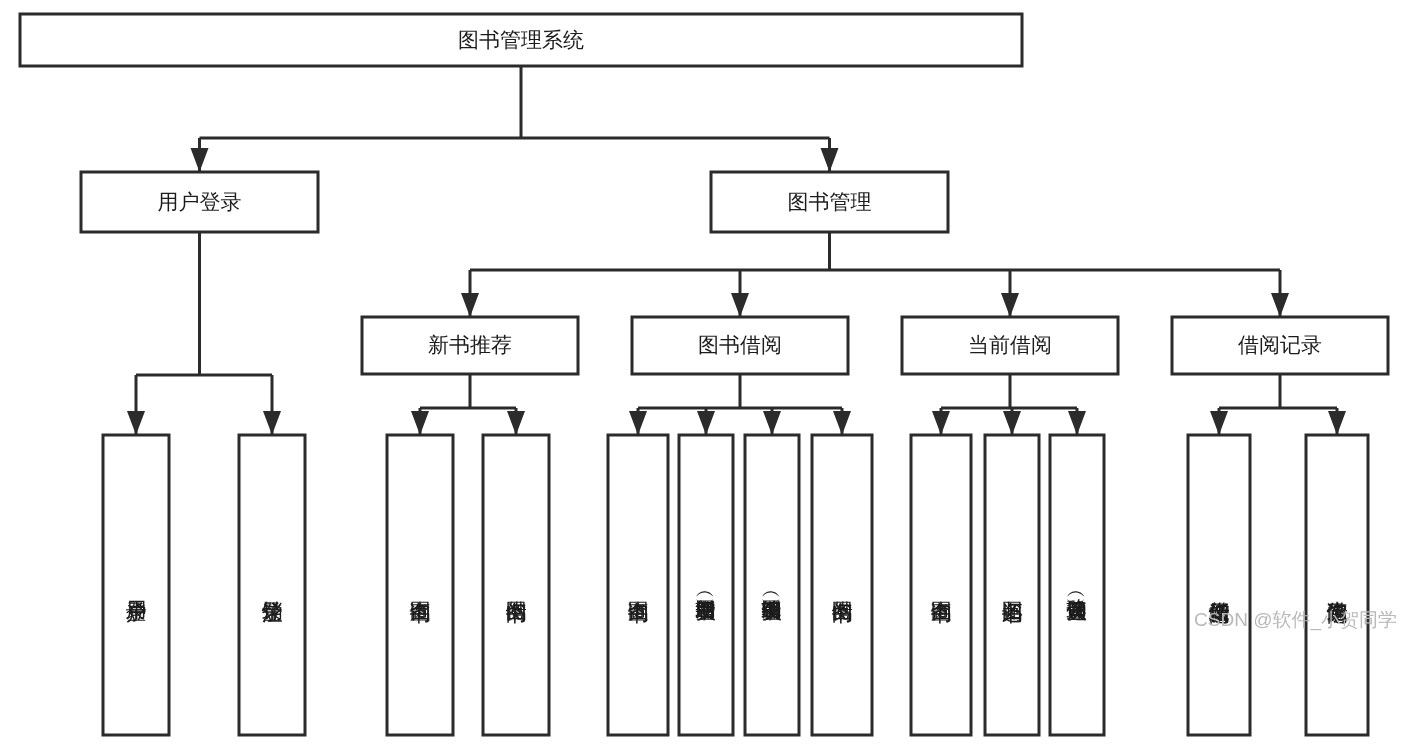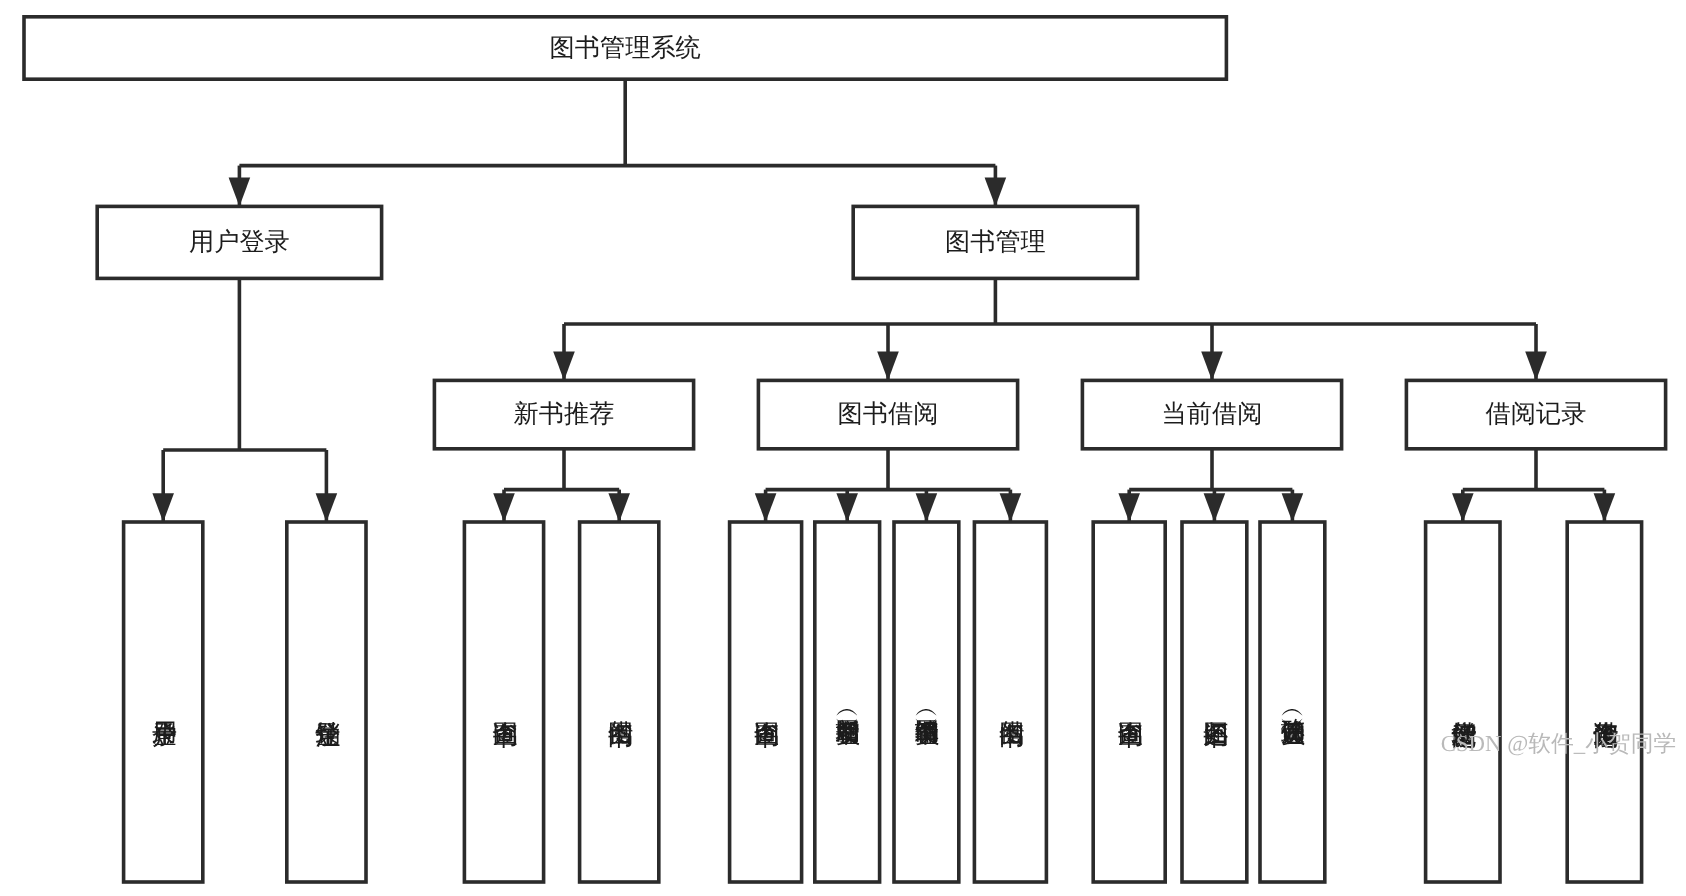--- a/index.html
+++ b/index.html
@@ -65,21 +65,21 @@
     writing-mode: vertical-rl;
     text-orientation: upright;
     letter-spacing: 0.5px;
     white-space: nowrap;
     text-align: center;
   }
   .watermark {
     position: absolute;
     right: 8px;
     bottom: 4px;
-    font-family: Liberation Serif, serif;
+    font-family: Liberation Sans, sans-serif;
     font-size: 19px;
     color: #b9b9b9;
     white-space: nowrap;
     user-select: none;
   }
 </style>
 </head>
 <body>
 
 <div id="diagram-root">

